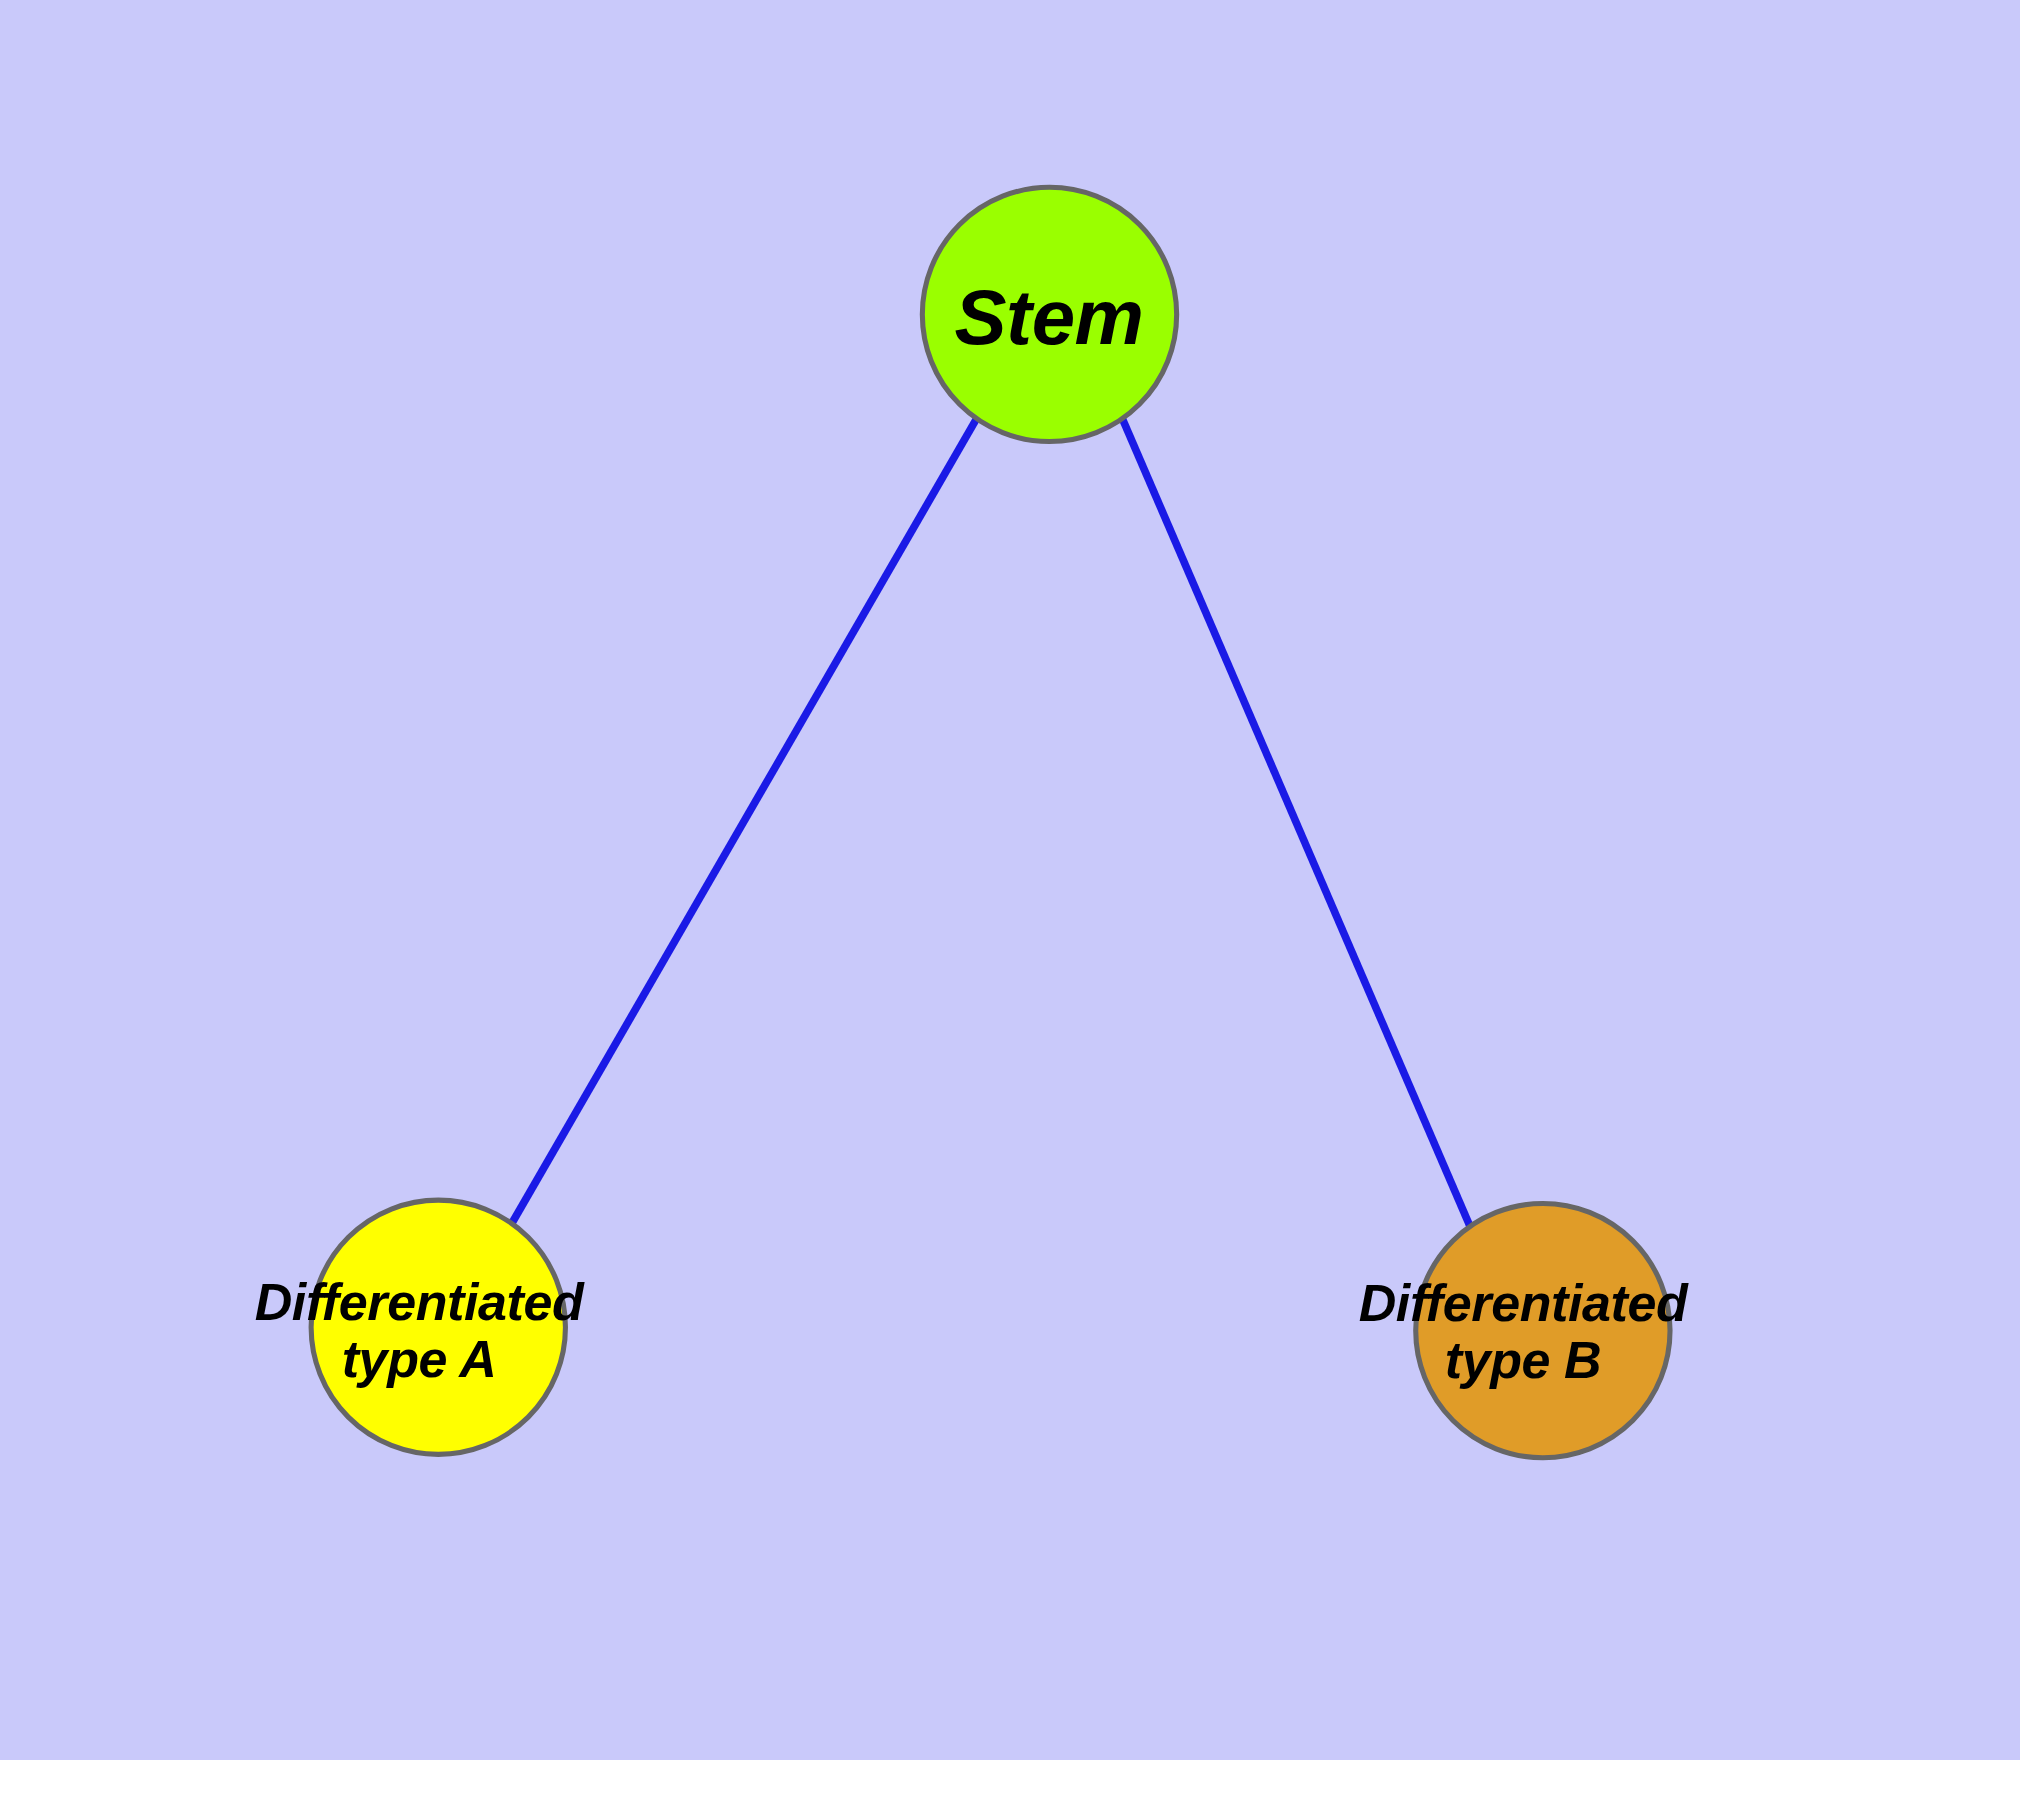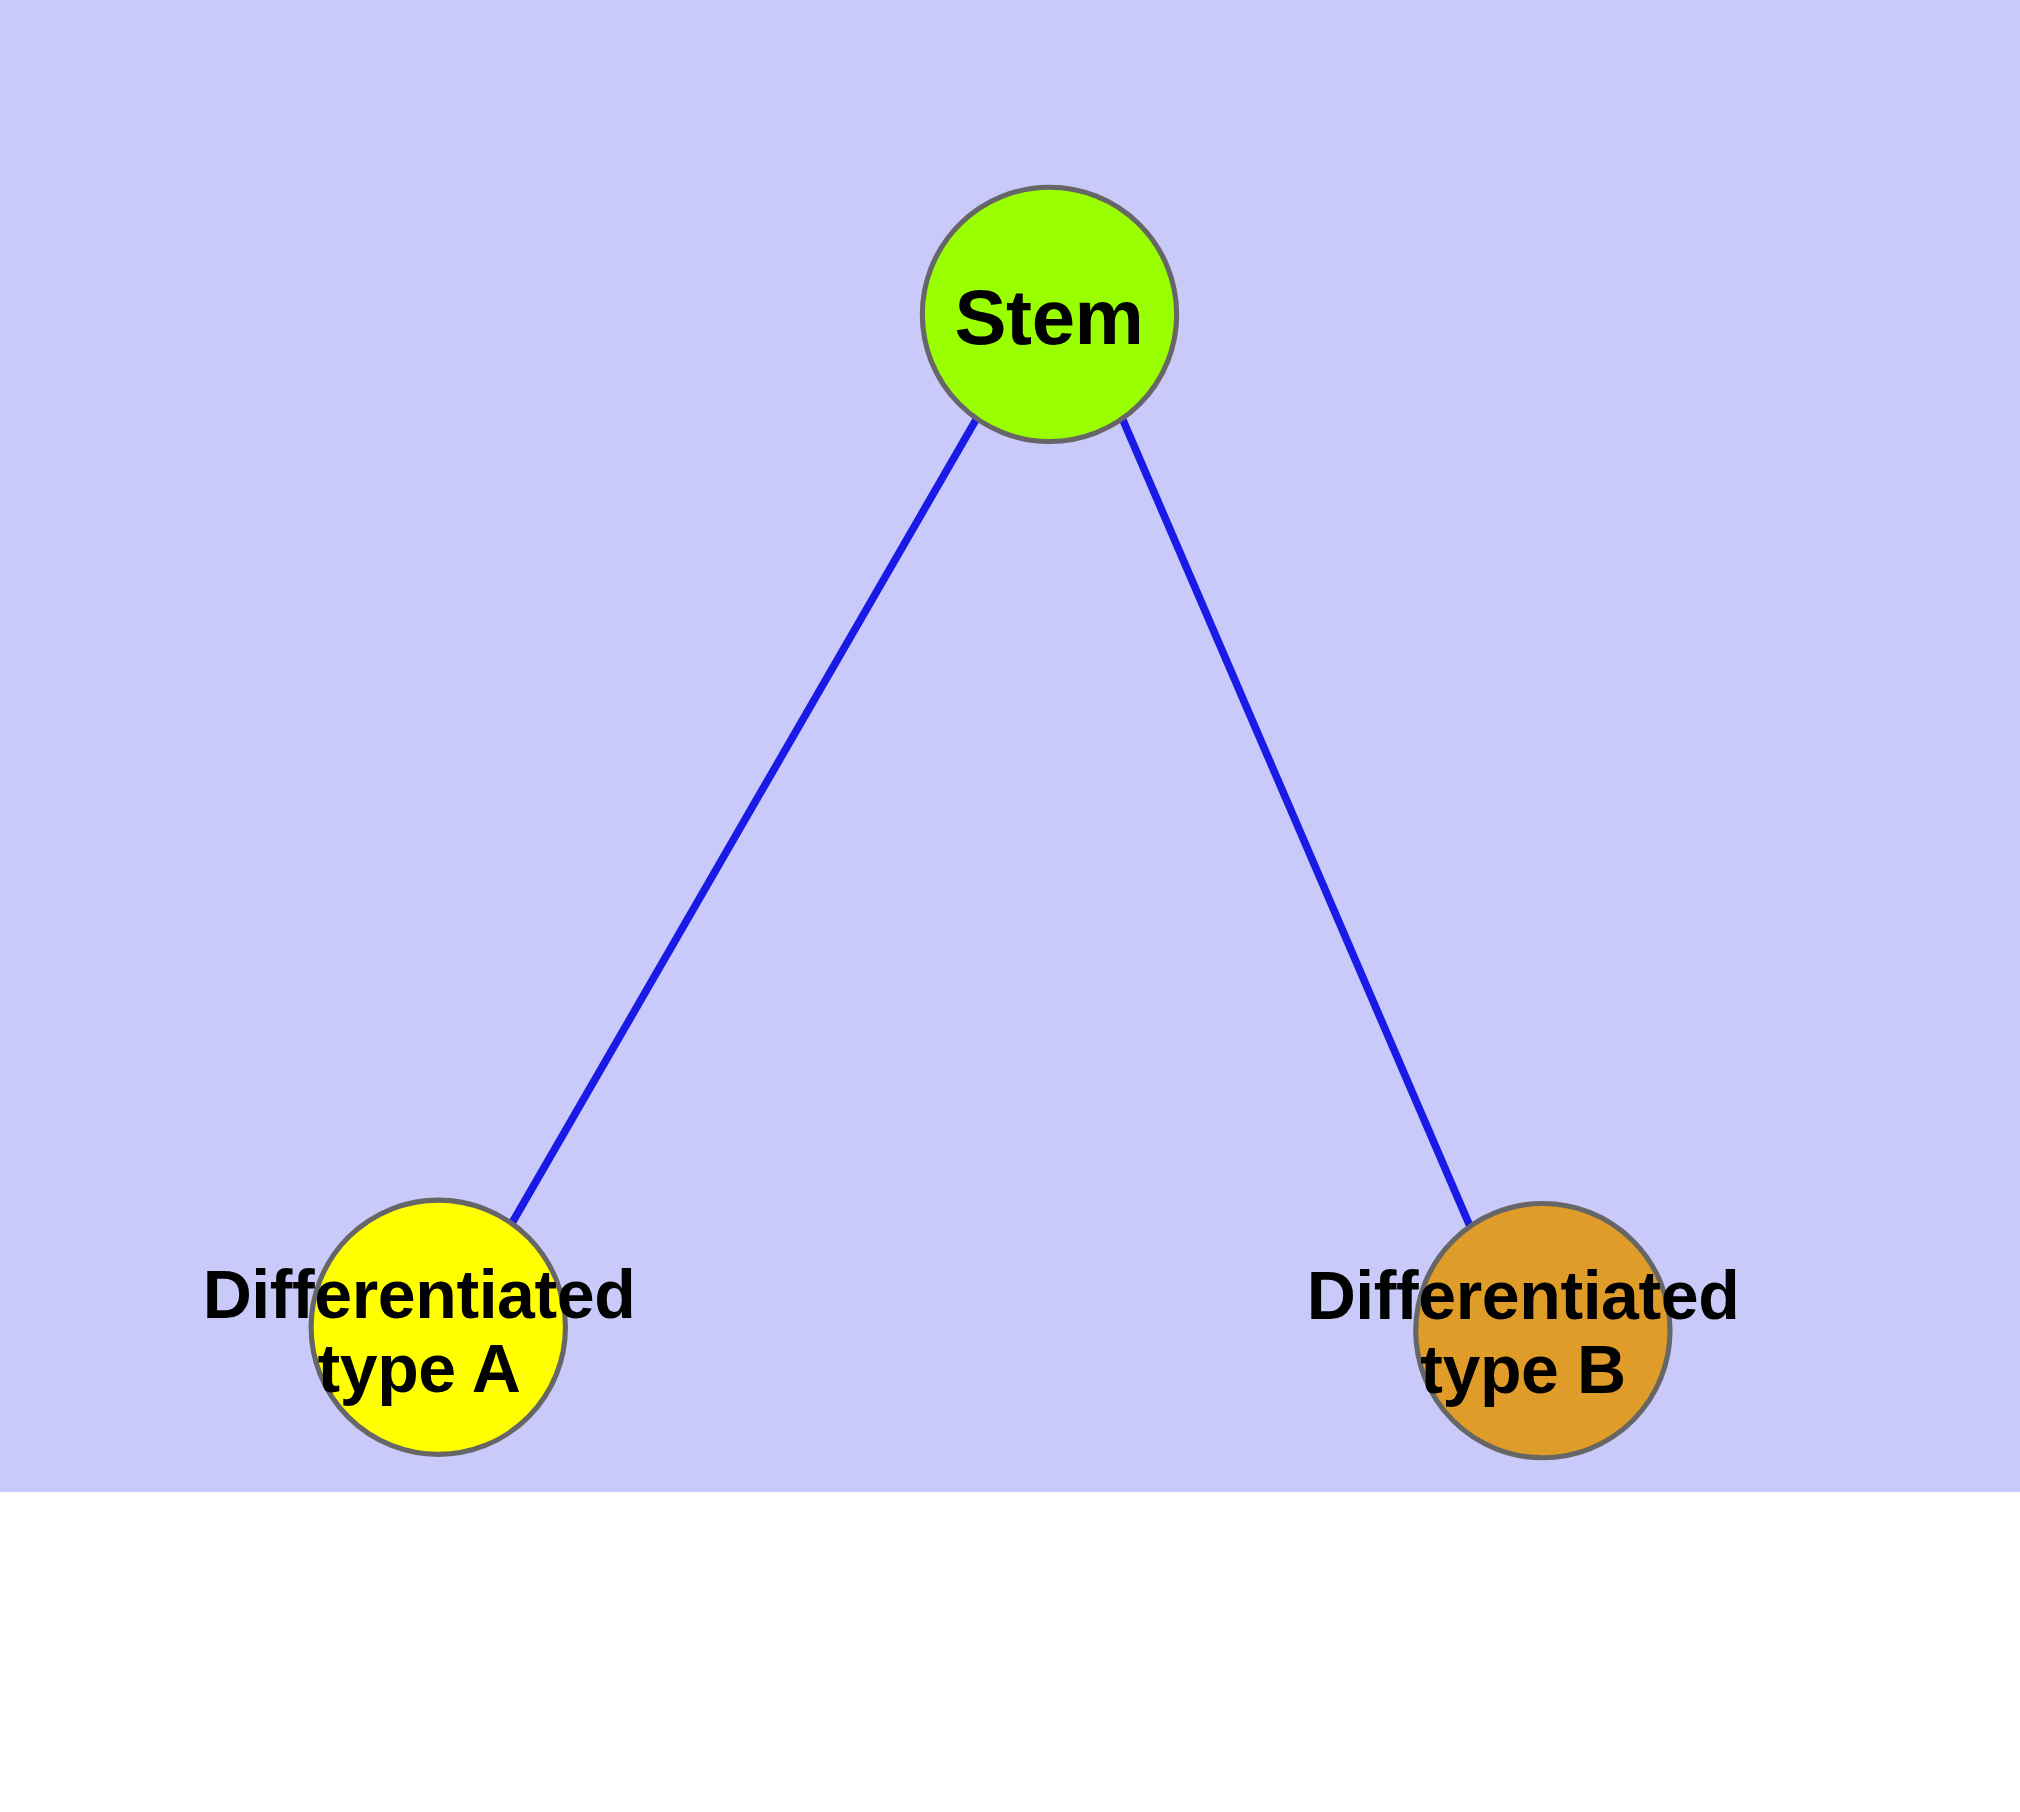--- a/index.html
+++ b/index.html
@@ -44,27 +44,27 @@
     line-height: 1.09;
     white-space: pre-line;
     pointer-events: none;
     transform: translate(-50%, -50%);
     letter-spacing: -0.4px;
   }
   .label-stem {
     font-size: 78px;
   }
   .label-leaf {
-    font-size: 68px;
+    font-size: 52px;
   }
 </style>
 </head>
 <body>
 
-<div id="canvas" style="width: 2021px; height: 1492px;">
+<div id="canvas" style="width: 2021px; height: 1760px; font-style: italic;">
 
   <div id="graph-bg" style="background: rgb(201, 201, 250);"></div>
 
   <svg id="graph-svg" viewBox="0 0 2384 2138" preserveAspectRatio="none" xmlns="http://www.w3.org/2000/svg" style="width: 2021px; height: 1812px;">
 
     <g>
       <line class="edge-line" x1="1152" y1="494" x2="604" y2="1443" stroke="#1a1ae6" stroke-width="9"></line>
       <line class="edge-line" x1="1324" y1="494" x2="1734" y2="1447" stroke="#1a1ae6" stroke-width="9"></line>
     </g>
 

